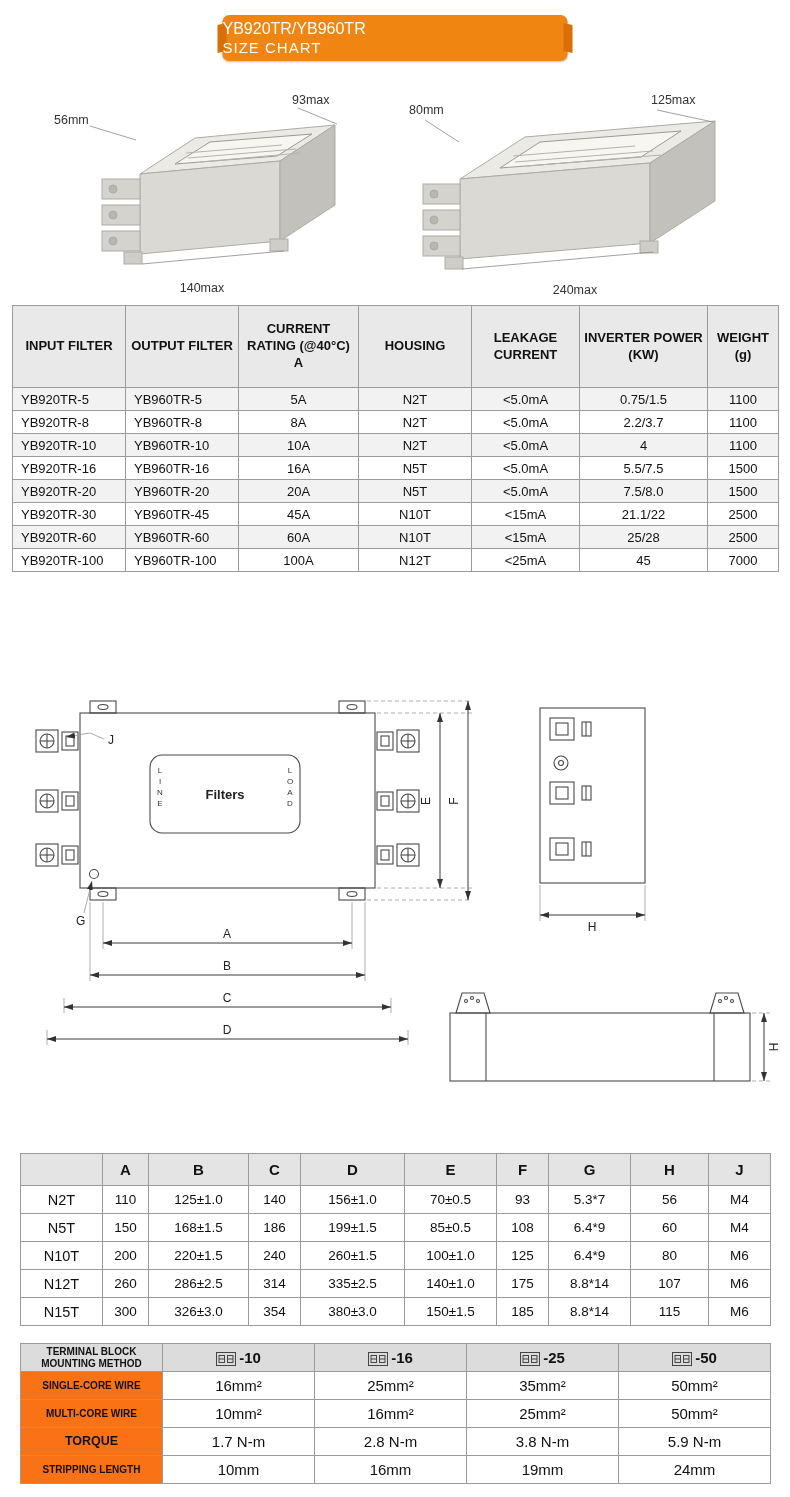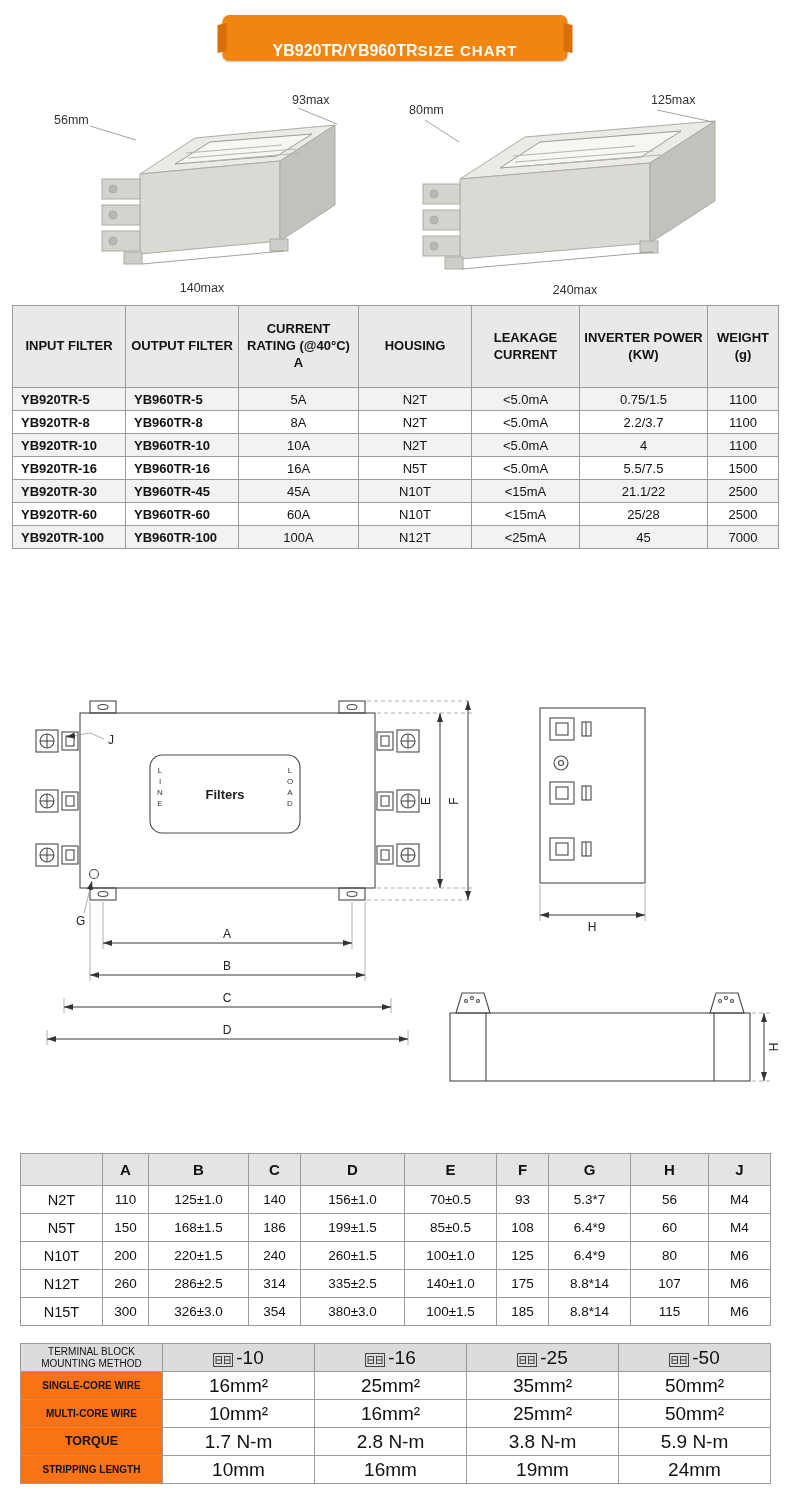--- a/index.html
+++ b/index.html
@@ -1,54 +1,54 @@
 <!DOCTYPE html>
 <html><head>
 <meta charset="utf-8">
 <style>
   *{box-sizing:border-box}
   body{margin:0;font-family:"Liberation Sans",sans-serif;background:#fff;color:#111}
   .page{position:relative;width:790px;height:1497px;background:#fff;overflow:hidden}
 
   
   .badge{position:absolute;left:50%;top:15px;transform:translateX(-50%);width:345px;height:46px;
-    background:#f08511;border-radius:7px;color:#fff;display:flex;flex-direction:row;
-    align-items:flex-end;justify-content:center;line-height:1.25;font-weight:bold;z-index:2;
+    background:#f08511;border-radius:7px;color:#fff;display:flex;flex-direction:column;
+    align-items:flex-start;justify-content:center;line-height:1.25;font-weight:normal;z-index:2;
     box-shadow:0 1px 2px rgba(0,0,0,.25)}
   .badge::before,.badge::after{content:"";position:absolute;top:9px;width:9px;height:28px;background:#d96f06;z-index:-1}
   .badge::before{left:-5px;transform:skewY(-14deg)}
   .badge::after{right:-5px;transform:skewY(14deg)}
   .badge .l1{font-size:16px}
   .badge .l2{font-size:15px;letter-spacing:1px}
 
   .photo{position:absolute}
   .photo text{font-size:12.5px;fill:#333;font-family:"Liberation Sans",sans-serif}
 
   table{border-collapse:collapse;table-layout:fixed}
   th,td{border:1px solid #9b9b9b;overflow:hidden}
 
   
   .spec{position:absolute;top:305px;left:12px;width:766px;border:1px solid #7e7e7e}
   .spec th,.spec td{text-align:center;font-size:13px;padding:1px 3px;height:23px;white-space:nowrap}
   .spec thead th{background:#e9e9e9;font-weight:bold;height:82px;white-space:normal;line-height:1.3;padding:2px 4px}
-  .spec tbody td.c0,.spec tbody td.c1{text-align:left;padding-left:8px;font-weight:bold}
+  .spec tbody td.c0,.spec tbody td.c1{text-align:left;padding-left:8px;font-weight:normal}
   .spec tbody tr:nth-child(odd){background:#f2f2f2}
 
   
   .dims{position:absolute;top:1153px;left:20px;width:750px;border:1px solid #7e7e7e}
   .dims th,.dims td{text-align:center;font-size:13.5px;height:28px}
   .dims thead th{background:#e4e4e4;font-size:15px;font-weight:600;height:32px}
   .dims tbody td.dlabel{font-size:14.5px}
 
   
   .wire{position:absolute;top:1343px;left:20px;width:750px;border:1px solid #7e7e7e}
-  .wire td{text-align:center;font-size:19px;height:28px}
+  .wire td{text-align:center;font-size:15px;height:28px}
   .wire td.wlabel{background:#f97316;font-weight:bold;font-size:10px;line-height:1.2;padding:0 5px}
   .wire td.wlabel.big{font-size:12.5px}
-  .wire tr.icon-row td{background:#dcdcdc;font-weight:normal}
+  .wire tr.icon-row td{background:#dcdcdc;font-weight:bold}
   .wire tr.icon-row td svg{vertical-align:-3px;margin-right:3px}
 
   
   #drawing-svg{position:absolute;top:693px;left:20px}
   #drawing-svg text{font-family:"Liberation Sans",sans-serif}
   .ln{stroke:#4a4a4a;fill:none;stroke-width:1.1}
   .dim{stroke:#3a3a3a;stroke-width:1;fill:none}
   .ext{stroke:#999;stroke-width:.8;fill:none}
   .extd{stroke:#999;stroke-width:.8;fill:none;stroke-dasharray:4 3}
   .t{font-size:12px;fill:#222}
@@ -170,20 +170,29 @@
           <td class="c5">4</td>
           <td class="c6">1100</td>
         </tr>
         <tr>
           <td class="c0">YB920TR-16</td>
           <td class="c1">YB960TR-16</td>
           <td class="c2">16A</td>
           <td class="c3">N5T</td>
           <td class="c4">&lt;5.0mA</td>
           <td class="c5">5.5/7.5</td>
+          <td class="c6">1500</td>
+        </tr>
+        <tr>
+          <td class="c0">YB920TR-20</td>
+          <td class="c1">YB960TR-20</td>
+          <td class="c2">20A</td>
+          <td class="c3">N5T</td>
+          <td class="c4">&lt;5.0mA</td>
+          <td class="c5">7.5/8.0</td>
           <td class="c6">1500</td>
         </tr>
         <tr>
           <td class="c0">YB920TR-30</td>
           <td class="c1">YB960TR-45</td>
           <td class="c2">45A</td>
           <td class="c3">N10T</td>
           <td class="c4">&lt;15mA</td>
           <td class="c5">21.1/22</td>
           <td class="c6">2500</td>
@@ -433,21 +442,21 @@
           <td>8.8*14</td>
           <td>107</td>
           <td>M6</td>
         </tr>
         <tr>
           <td class="dlabel">N15T</td>
           <td>300</td>
           <td>326±3.0</td>
           <td>354</td>
           <td>380±3.0</td>
-          <td>100±1.5</td>
+          <td>150±1.5</td>
           <td>185</td>
           <td>8.8*14</td>
           <td>115</td>
           <td>M6</td>
         </tr>
       </tbody>
   </table>
 
   <table class="wire">
     <colgroup>

